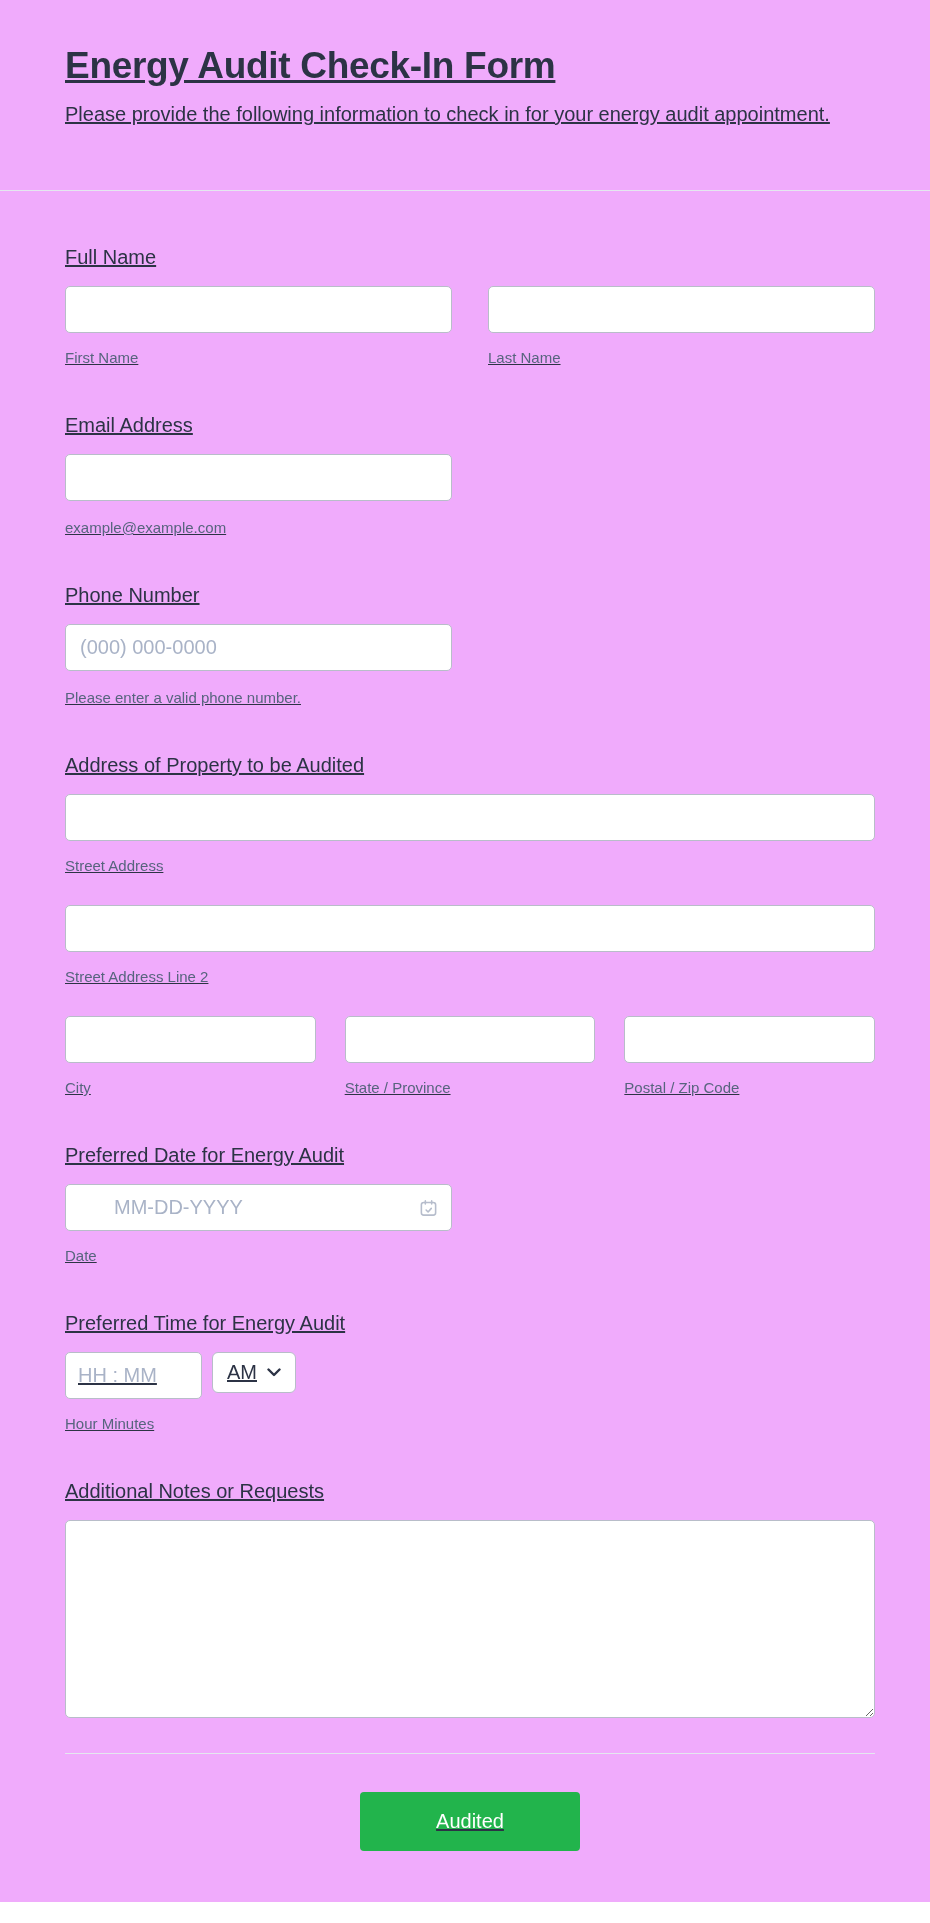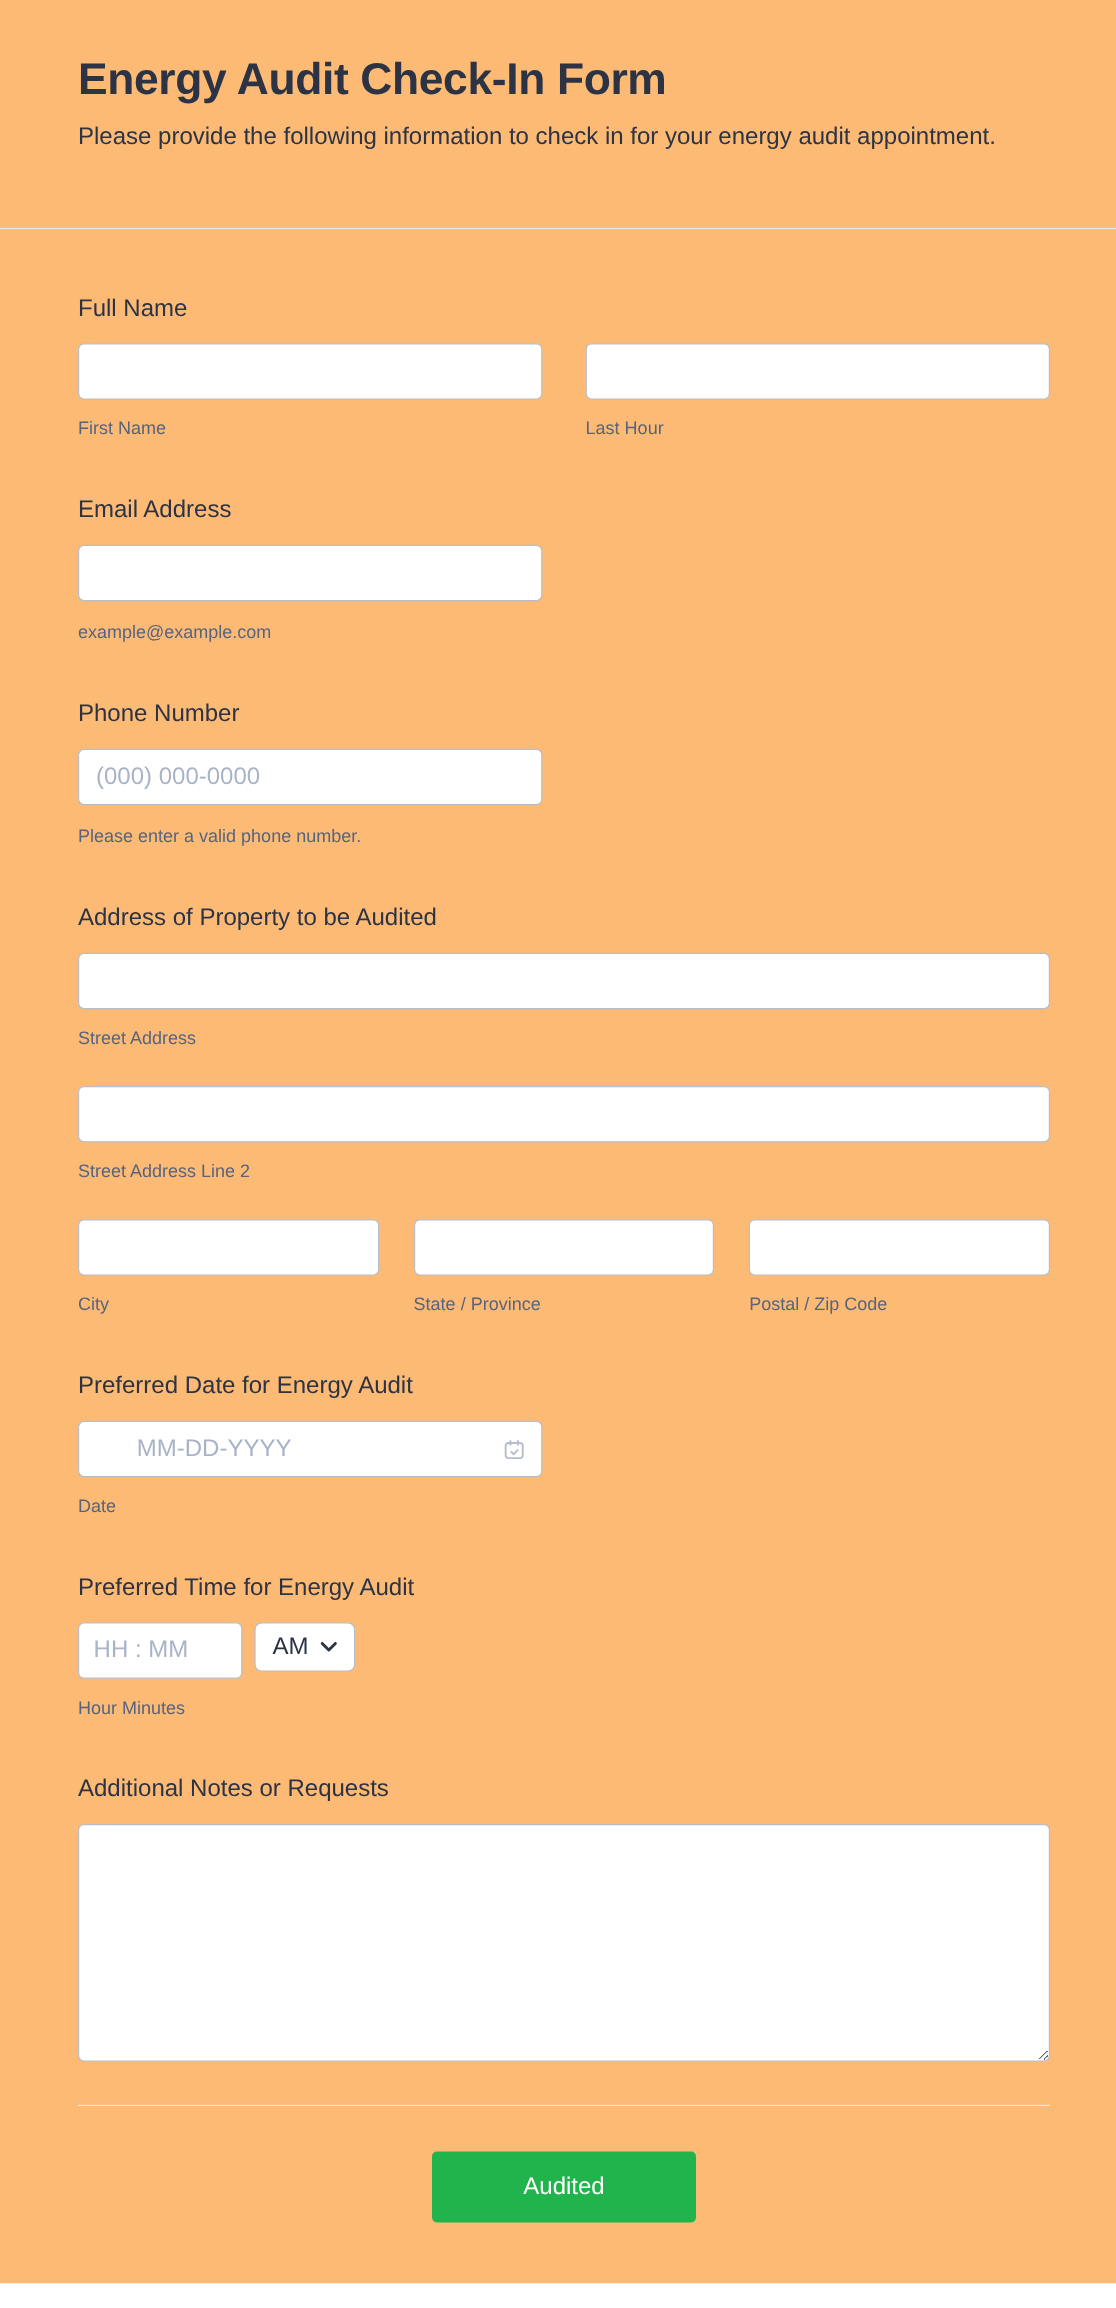--- a/index.html
+++ b/index.html
@@ -2,21 +2,21 @@
 <html><head>
 <meta charset="utf-8">
 <style>
   * { box-sizing: border-box; }
   html, body { margin: 0; padding: 0; background: #ffffff; }
   body {
     width: 930px;
     font-family: "Liberation Sans", "DejaVu Sans", sans-serif;
     color: #2c3345;
   }
-  .page { width: 930px; background: #fdba74; }
+  .page { width: 930px; background: #f0abfc; text-decoration: underline; }
 
   
   .form-header { padding: 44px 55px 60px 65px; border-bottom: 1px solid #e4e7ef; }
   .form-title {
     margin: 0;
     font-size: 37px;
     line-height: 44px;
     font-weight: 700;
     letter-spacing: -0.3px;
     color: #2c3345;
@@ -139,21 +139,21 @@
 
     <div class="question">
       <div class="q-label">Full Name</div>
       <div class="row-2">
         <div class="col">
           <input type="text" class="text-input" value="" style="">
           <div class="sublabel">First Name</div>
         </div>
         <div class="col">
           <input type="text" class="text-input" value="" style="">
-          <div class="sublabel">Last Hour</div>
+          <div class="sublabel">Last Name</div>
         </div>
       </div>
     </div>
 
     <div class="question">
       <div class="q-label">Email Address</div>
       <div class="half">
         <input type="text" class="text-input" value="" style="">
         <div class="hint">example@example.com</div>
       </div>

